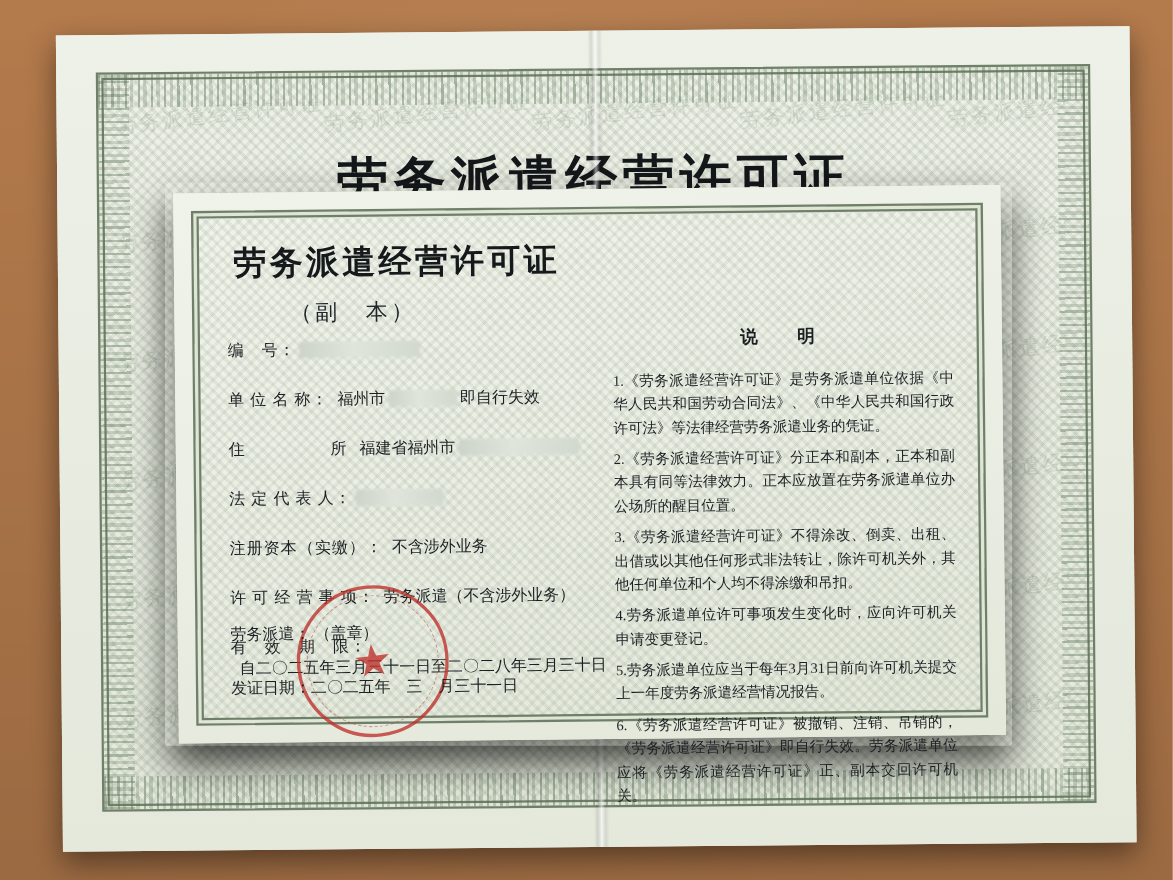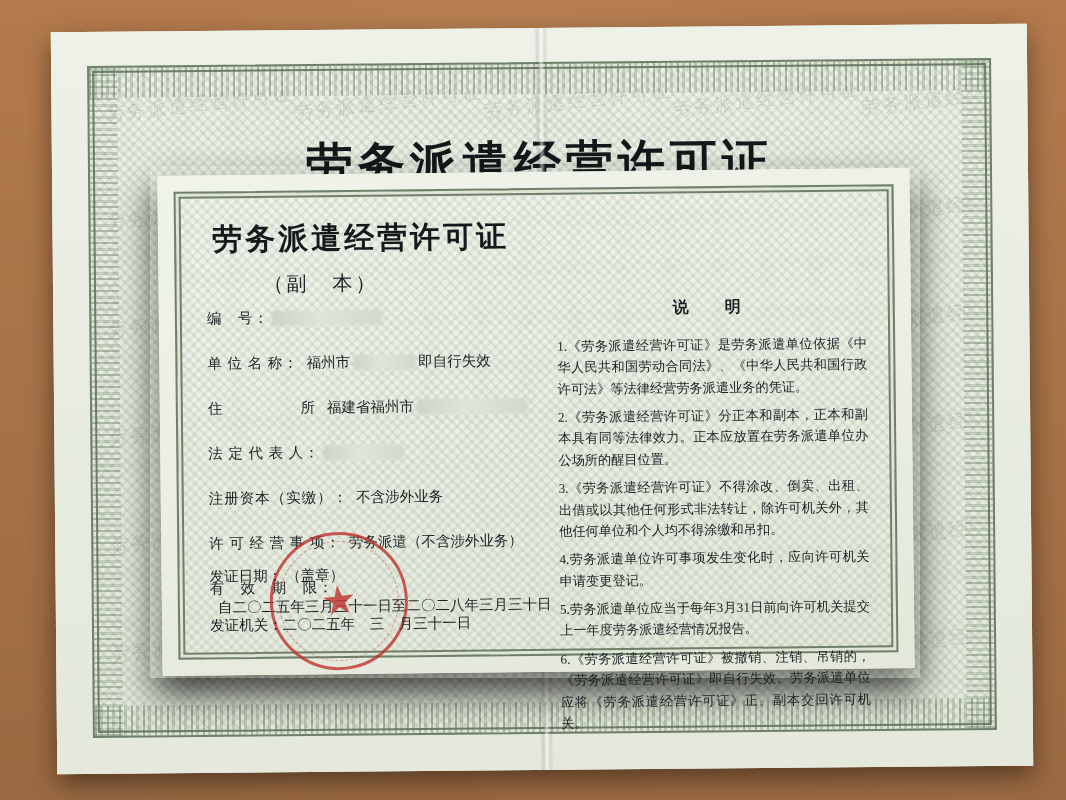--- a/index.html
+++ b/index.html
@@ -317,25 +317,25 @@
     </div>
   </div>
 
   <div id="seal">
     <div class="ring-text"></div>
     <div class="star">★</div>
   </div>
 
   <div id="issuer-block">
     <div class="row">
+      <span>劳务派遣：</span>
+      <span class="seal-note">（盖章）</span>
+    </div>
+    <div class="row">
       <span>发证日期：</span>
-      <span class="seal-note">（盖章）</span>
-    </div>
-    <div class="row">
-      <span>发证机关：</span>
       <span>二〇二五年　三　月三十一日</span>
     </div>
   </div>
 
   <div id="explain">
     <h4>说　明</h4>
     <p>1.《劳务派遣经营许可证》是劳务派遣单位依据《中华人民共和国劳动合同法》、《中华人民共和国行政许可法》等法律经营劳务派遣业务的凭证。</p>
     <p>2.《劳务派遣经营许可证》分正本和副本，正本和副本具有同等法律效力。正本应放置在劳务派遣单位办公场所的醒目位置。</p>
     <p>3.《劳务派遣经营许可证》不得涂改、倒卖、出租、出借或以其他任何形式非法转让，除许可机关外，其他任何单位和个人均不得涂缴和吊扣。</p>
     <p>4.劳务派遣单位许可事项发生变化时，应向许可机关申请变更登记。</p>

